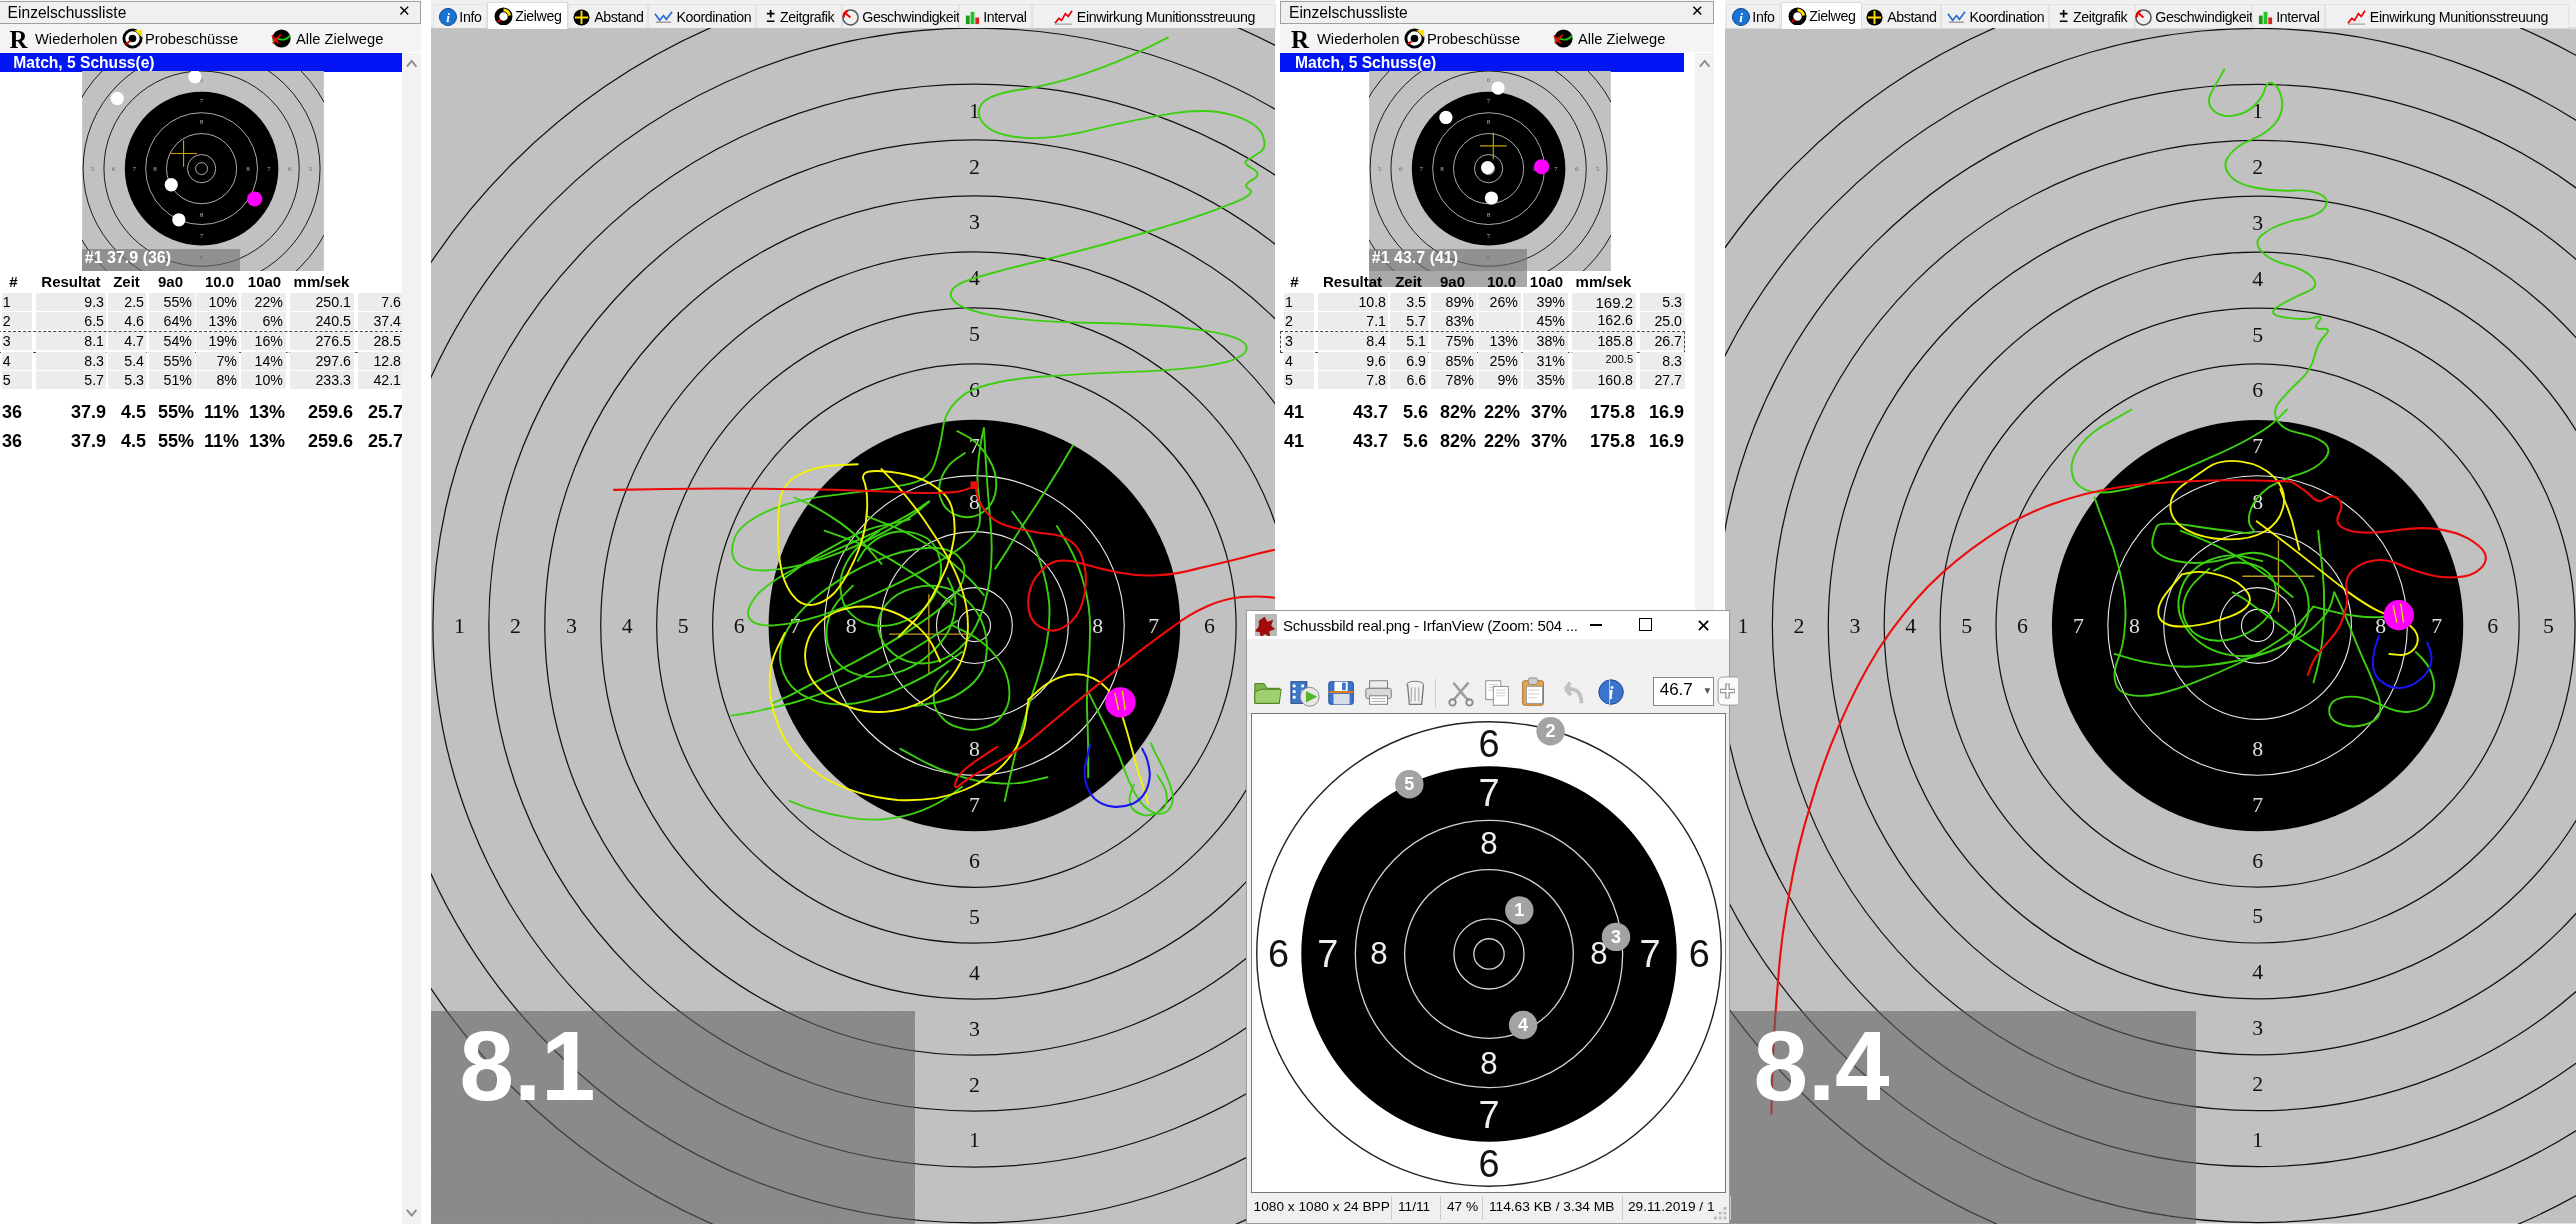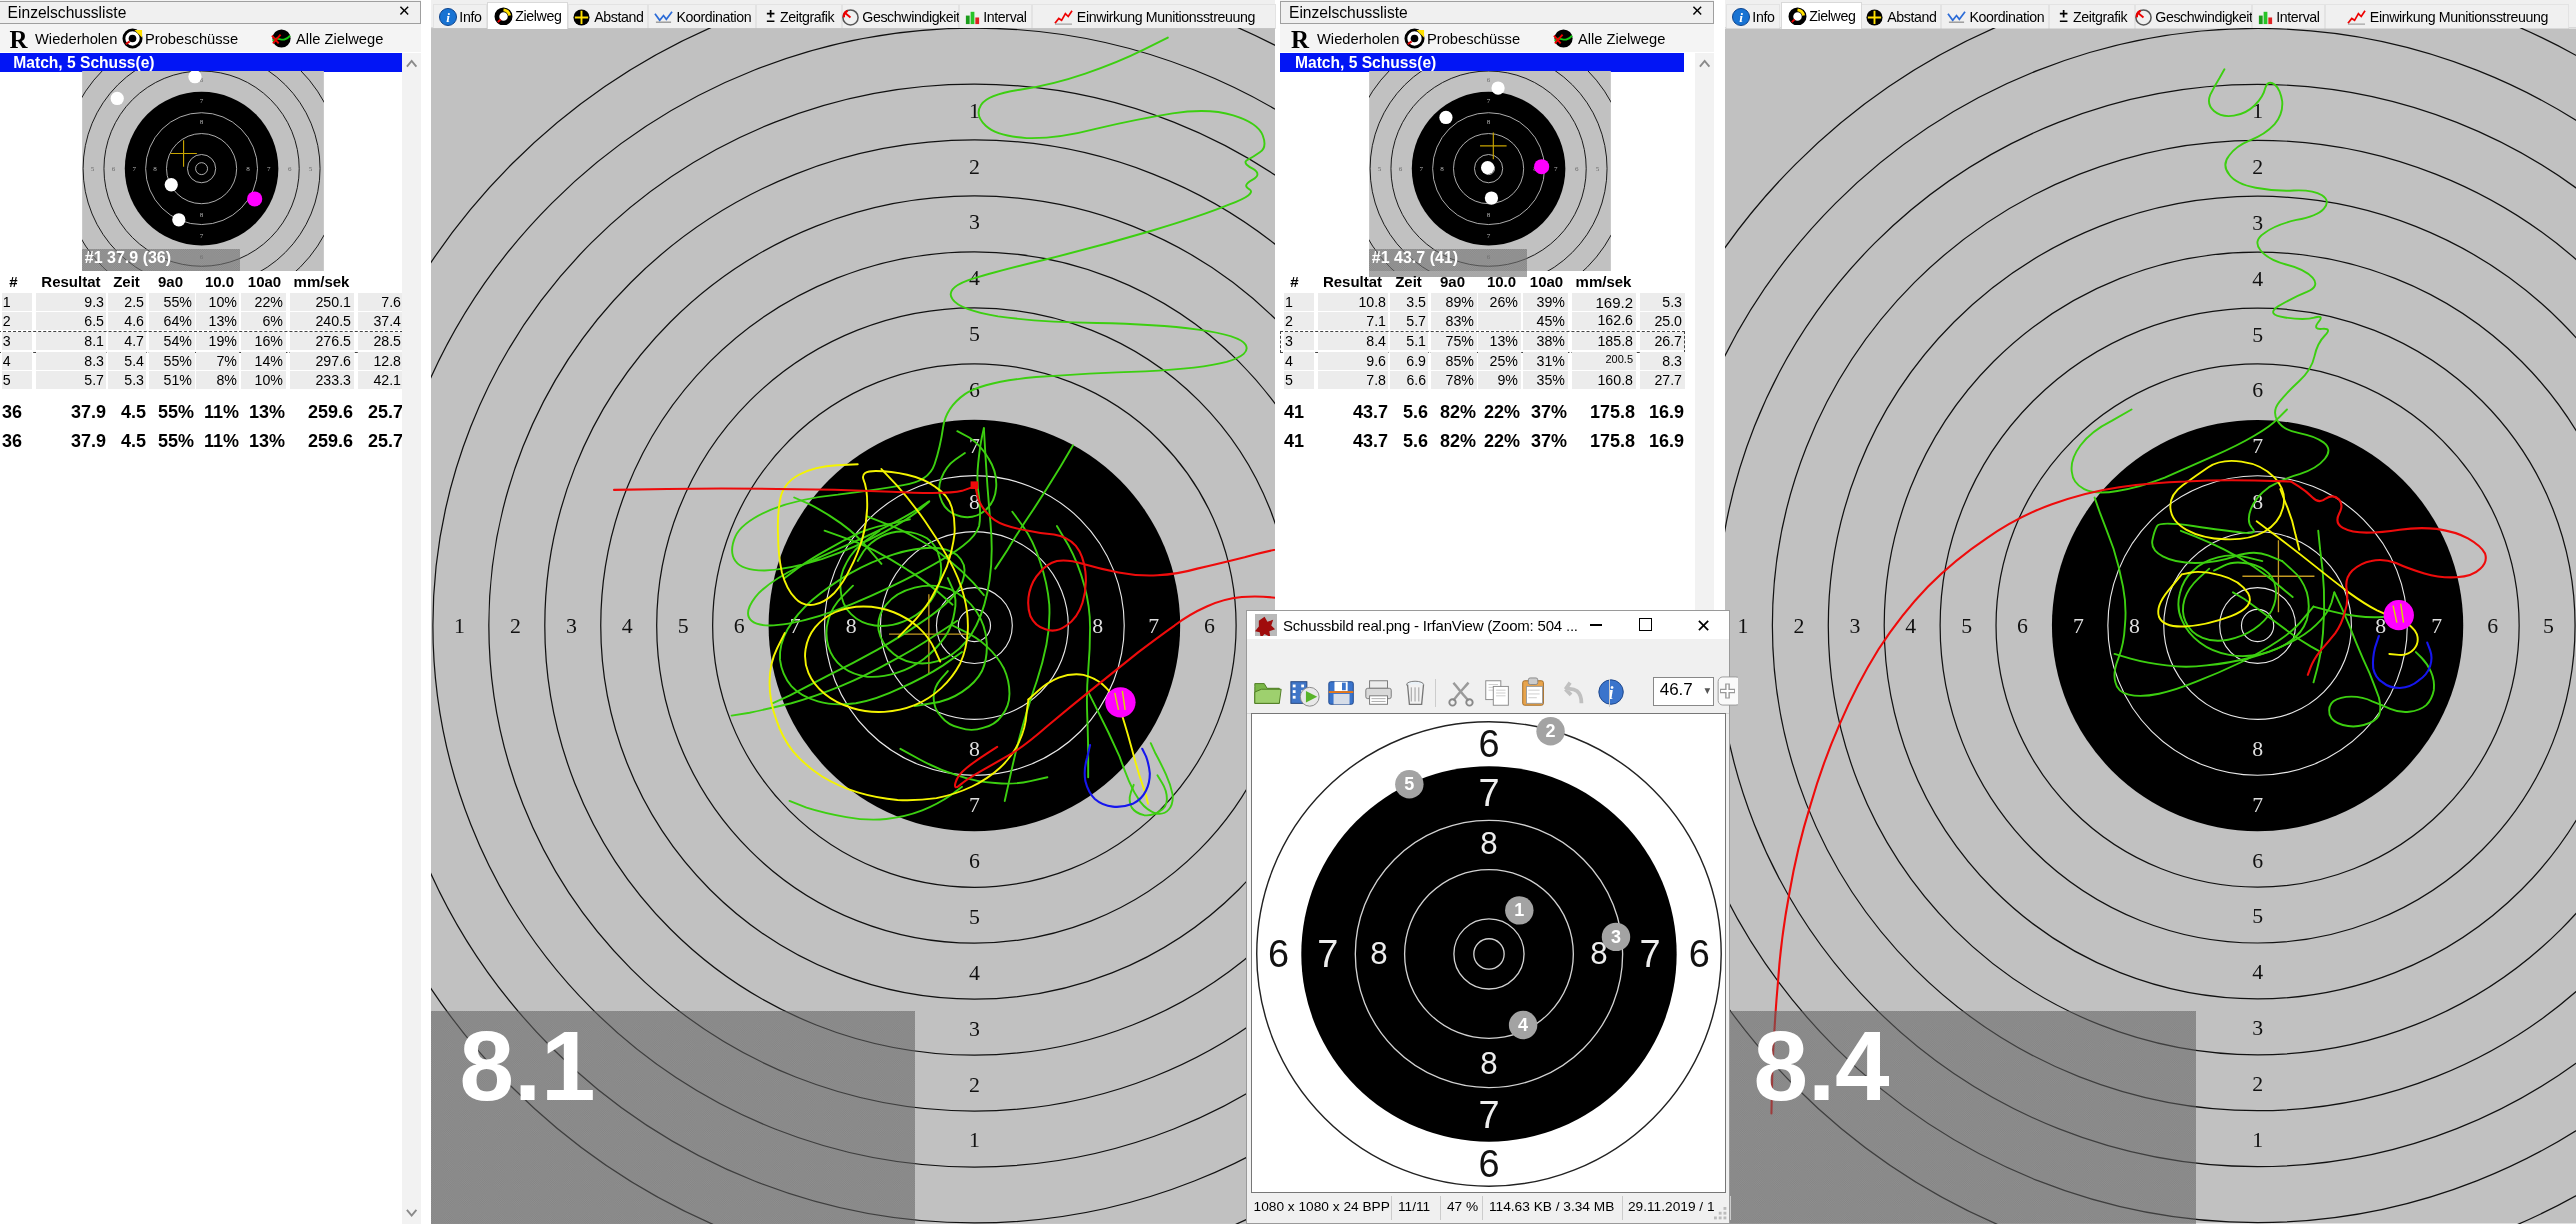--- a/index.html
+++ b/index.html
@@ -503,21 +503,21 @@
       <text x="241" y="103" fill="#6a6a6a" font-size="7.5" font-family="Liberation Serif,serif" text-anchor="middle" dominant-baseline="central">5</text>
       <text x="126" y="-12" fill="#6a6a6a" font-size="7.5" font-family="Liberation Serif,serif" text-anchor="middle" dominant-baseline="central">5</text>
       <text x="126" y="218" fill="#6a6a6a" font-size="7.5" font-family="Liberation Serif,serif" text-anchor="middle" dominant-baseline="central">5</text>
       <path d="M117,79 H145 M131,65 V93" stroke="#c8a400" stroke-width="1.2" fill="none"></path>
       <circle cx="136" cy="18" r="7" fill="#fff"></circle>
       <circle cx="81" cy="49" r="7" fill="#fff"></circle>
       <circle cx="125" cy="102" r="7" fill="#fff"></circle>
       <circle cx="129" cy="134" r="7" fill="#fff"></circle>
       <circle cx="182" cy="101" r="8" fill="#ff00ff"></circle>
     </svg></div>
-<div style="position:absolute;left:1369px;top:249px;width:158px;height:28px;background:rgba(125,125,125,0.60);background-image:repeating-conic-gradient(rgba(0,0,0,0.10) 0% 25%, transparent 0% 50%);background-size:1.9px 1.9px;color:#fff;font-weight:bold;font-size:16px;padding-left:2.8px;">#1 43.7 (41)</div>
+<div style="position:absolute;left:1369px;top:249px;width:158px;height:38px;background:rgba(125,125,125,0.60);background-image:repeating-conic-gradient(rgba(0,0,0,0.10) 0% 25%, transparent 0% 50%);background-size:1.9px 1.9px;color:#fff;font-weight:bold;font-size:16px;padding-left:2.8px;">#1 43.7 (41)</div>
 <div style="position:absolute;left:1252px;top:273px;width:85px;text-align:center;font-weight:bold;font-size:15px;">#</div>
 <div style="position:absolute;left:1310px;top:273px;width:85px;text-align:center;font-weight:bold;font-size:15px;">Resultat</div>
 <div style="position:absolute;left:1366px;top:273px;width:85px;text-align:center;font-weight:bold;font-size:15px;">Zeit</div>
 <div style="position:absolute;left:1410px;top:273px;width:85px;text-align:center;font-weight:bold;font-size:15px;">9a0</div>
 <div style="position:absolute;left:1459px;top:273px;width:85px;text-align:center;font-weight:bold;font-size:15px;">10.0</div>
 <div style="position:absolute;left:1504px;top:273px;width:85px;text-align:center;font-weight:bold;font-size:15px;">10a0</div>
 <div style="position:absolute;left:1561px;top:273px;width:85px;text-align:center;font-weight:bold;font-size:15px;">mm/sek</div>
 <div style="position:absolute;left:1284px;top:293px;width:30px;height:18px;background:#ececec;"></div>
 <div style="position:absolute;left:1318px;top:293px;width:70px;height:18px;background:#ececec;"></div>
 <div style="position:absolute;left:1390px;top:293px;width:38px;height:18px;background:#ececec;"></div>

